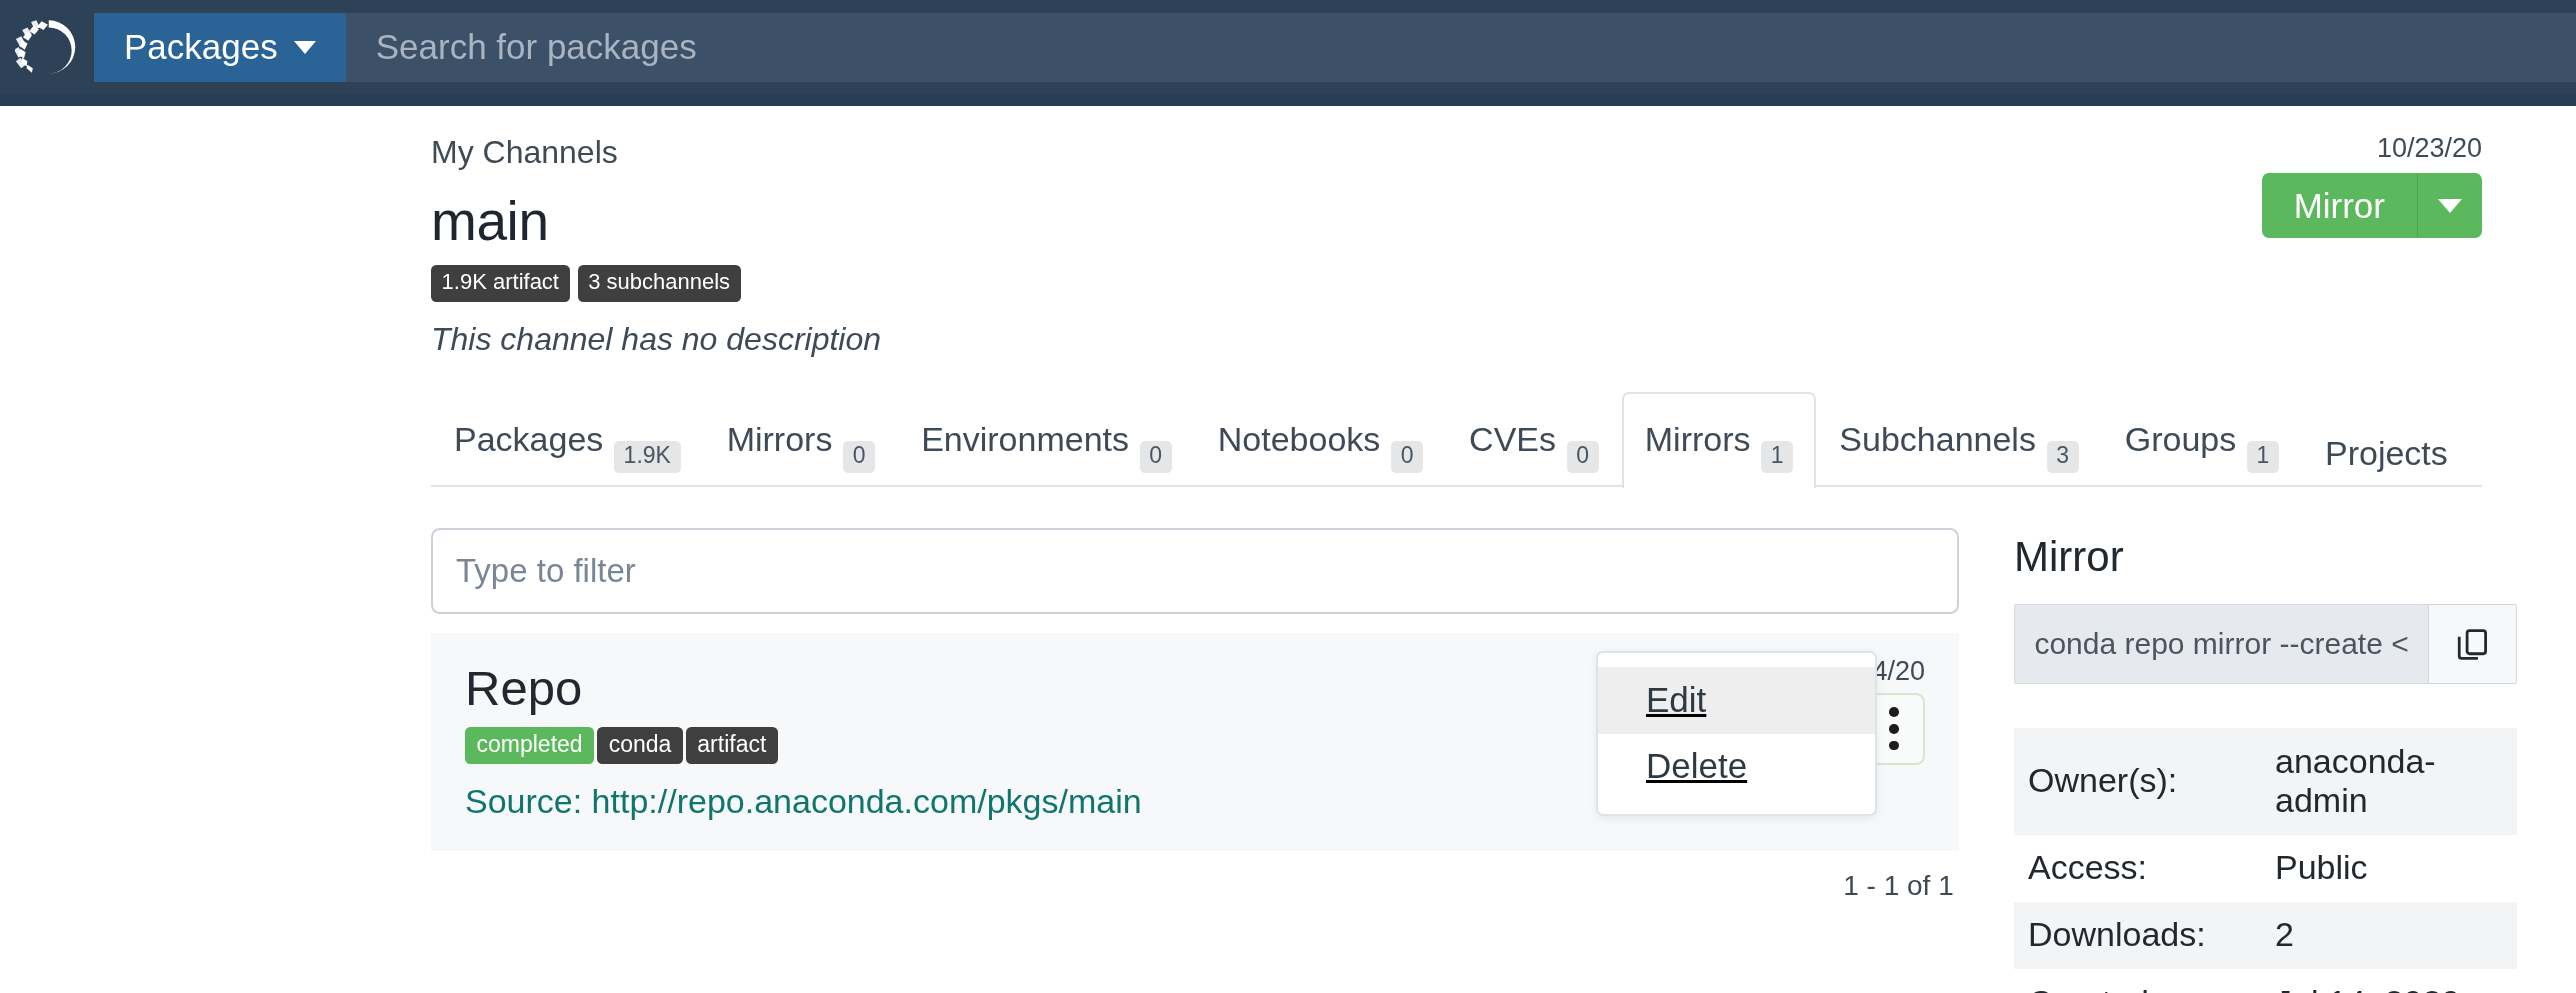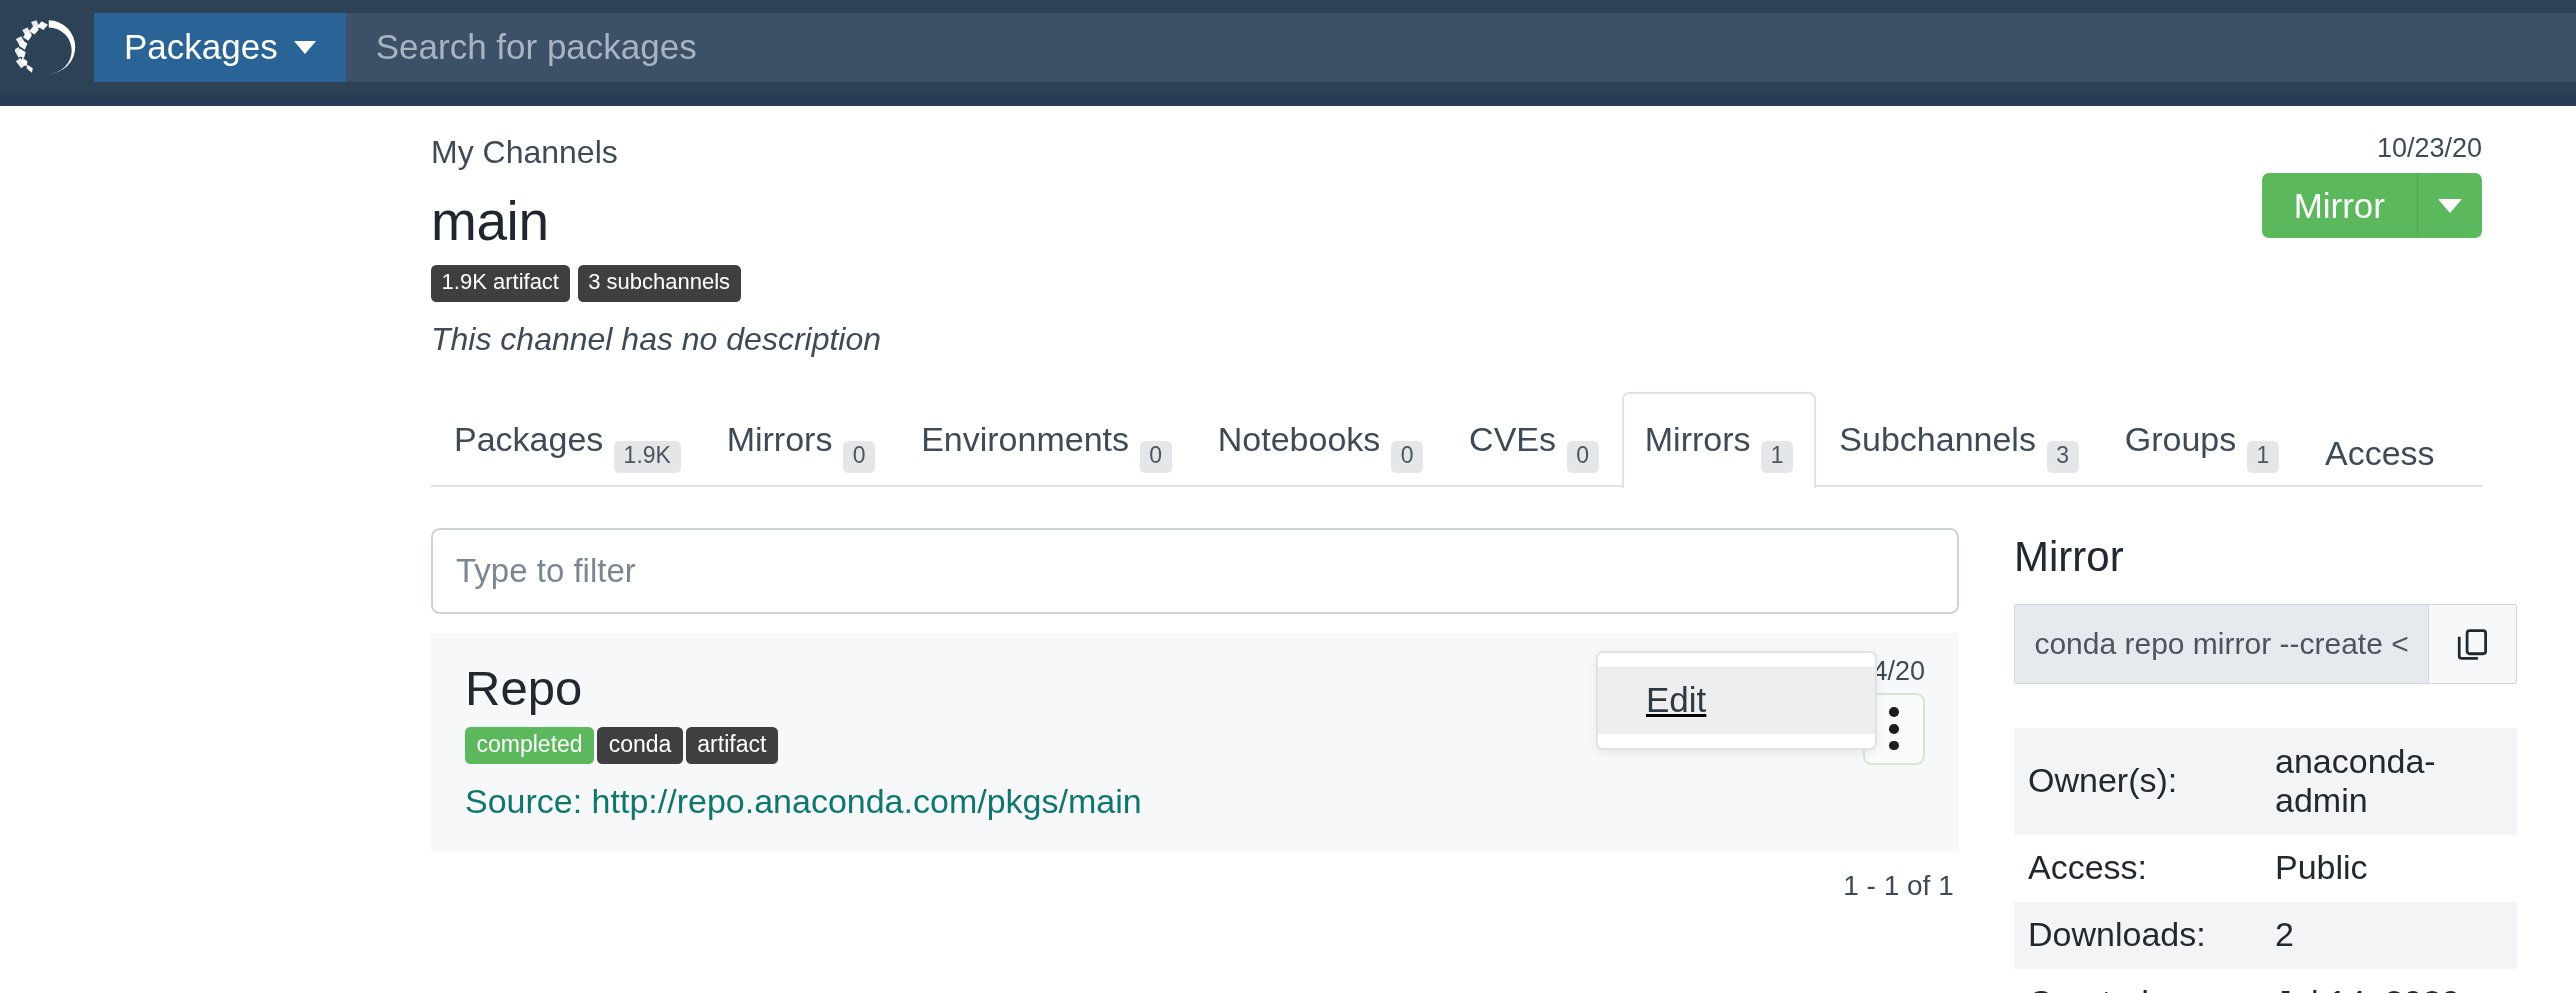--- a/index.html
+++ b/index.html
@@ -386,21 +386,21 @@
       </div>
       <div class="tab">
         <span>Subchannels</span>
         <span class="tab-count">3</span>
       </div>
       <div class="tab">
         <span>Groups</span>
         <span class="tab-count">1</span>
       </div>
       <div class="tab">
-        <span>Access</span>
+        <span>Projects</span>
       </div>
     </div>
 
     <div class="body-cols">
 
       <div class="col-main">
         <input class="filter-input" type="text" placeholder="Type to filter" style="">
 
         <div class="repo-card">
           <div class="repo-title">Repo</div>
@@ -415,20 +415,21 @@
             <div class="counter-text">14/20</div>
             <div class="kebab-btn">
               <span class="kebab-dot"></span>
               <span class="kebab-dot"></span>
               <span class="kebab-dot"></span>
             </div>
           </div>
 
           <div class="dropdown-menu">
             <div class="dropdown-item highlight">Edit</div>
+            <div class="dropdown-item">Delete</div>
           </div>
         </div>
 
         
 
         <div class="pagination">1 - 1 of 1</div>
       </div>
 
       <div class="col-side">
         <div class="side-title">Mirror</div>

